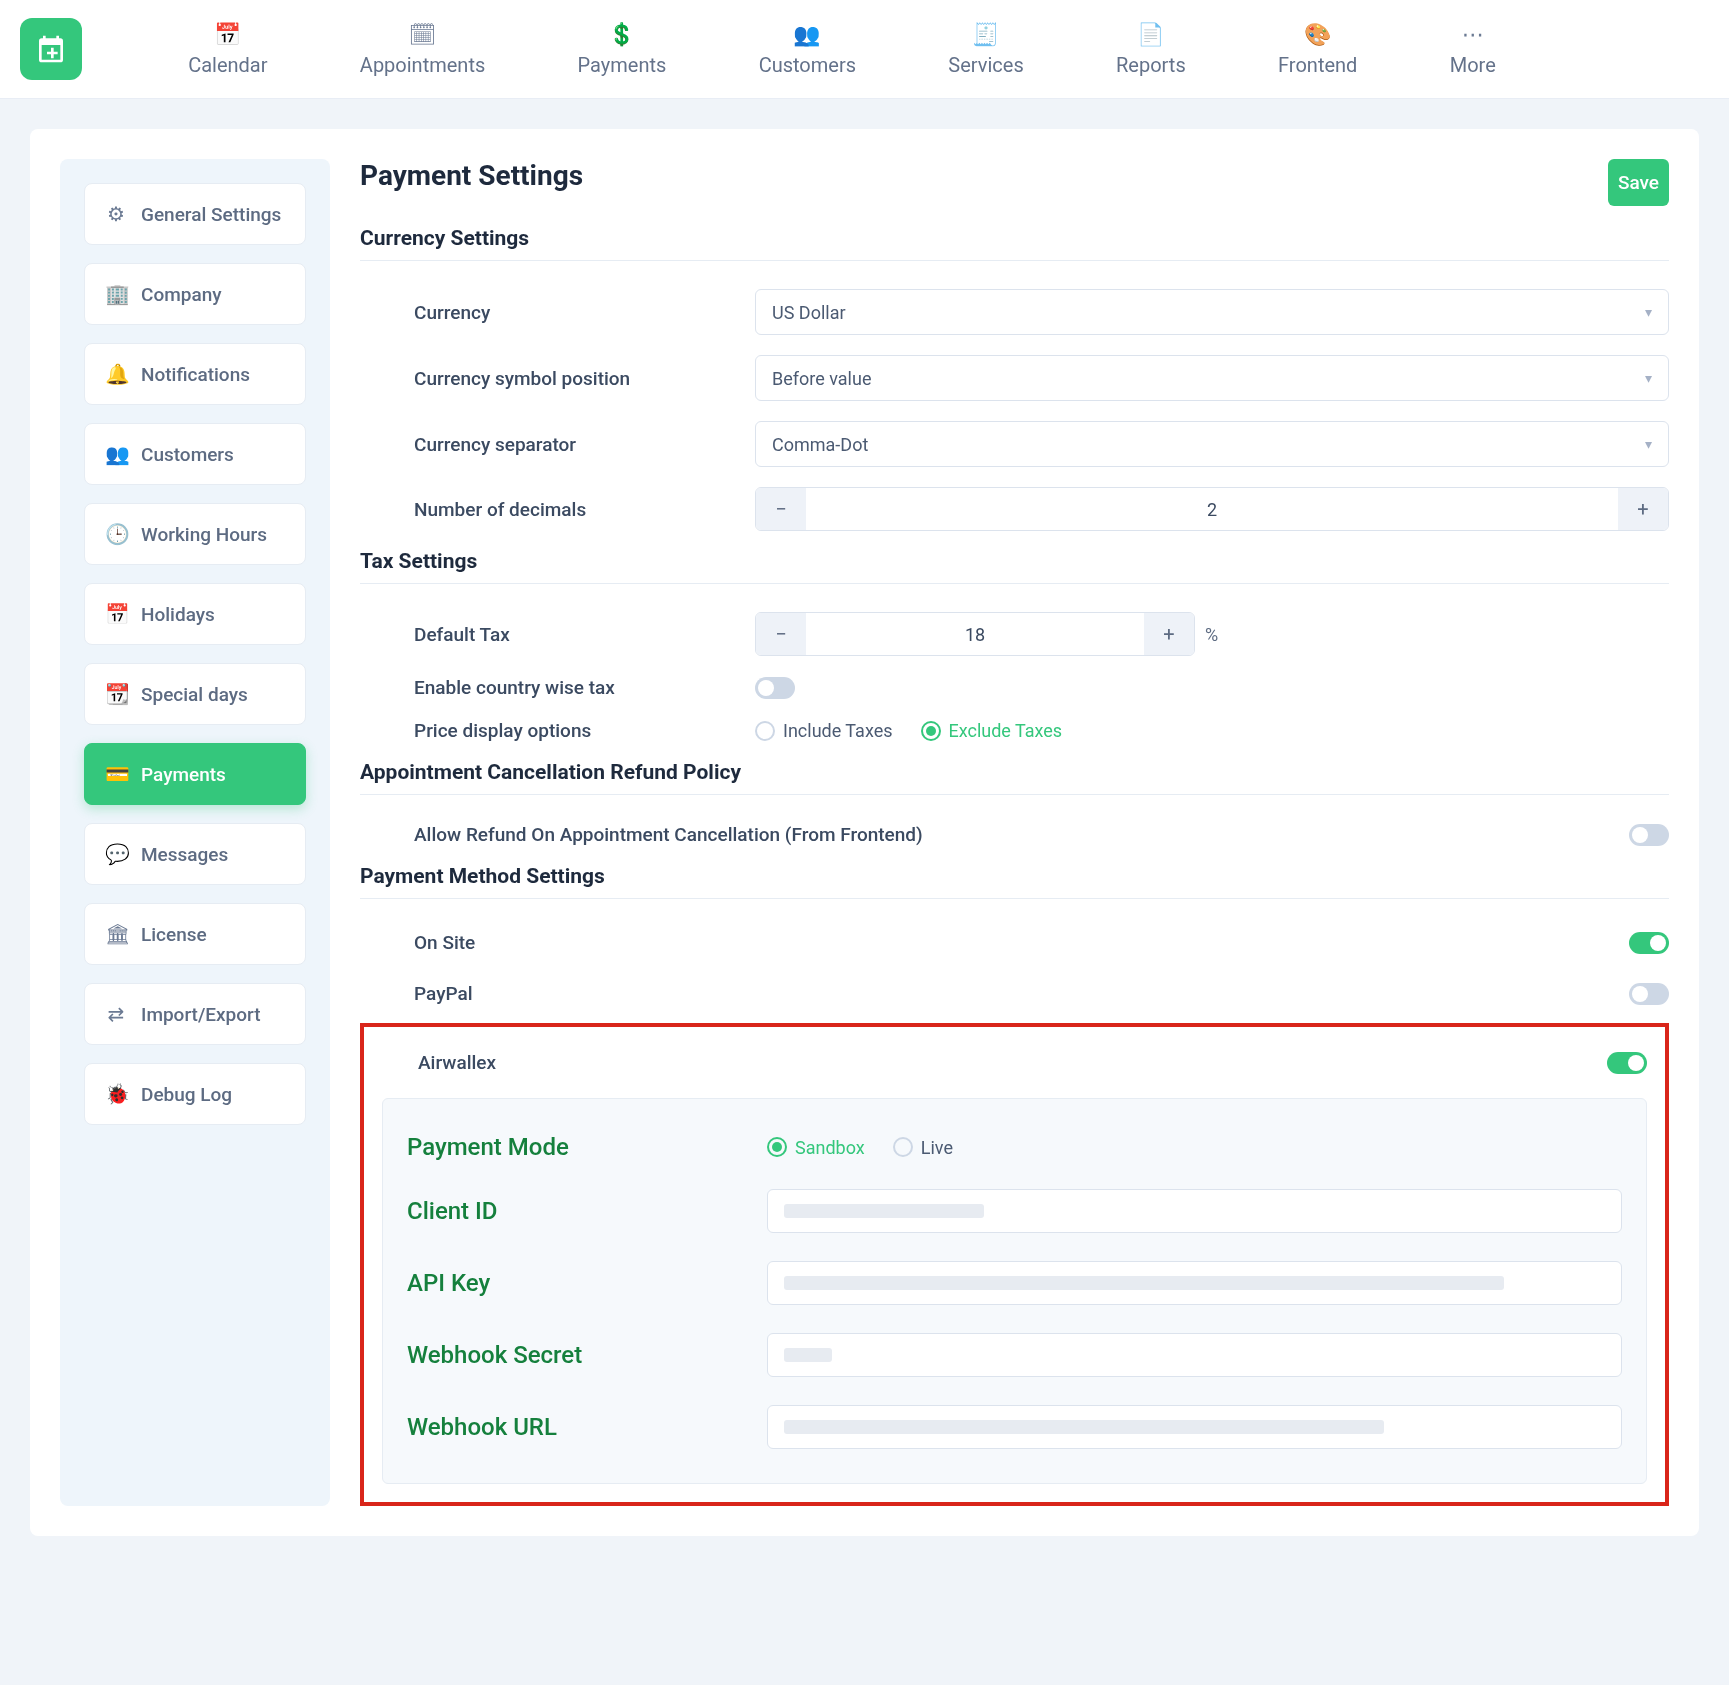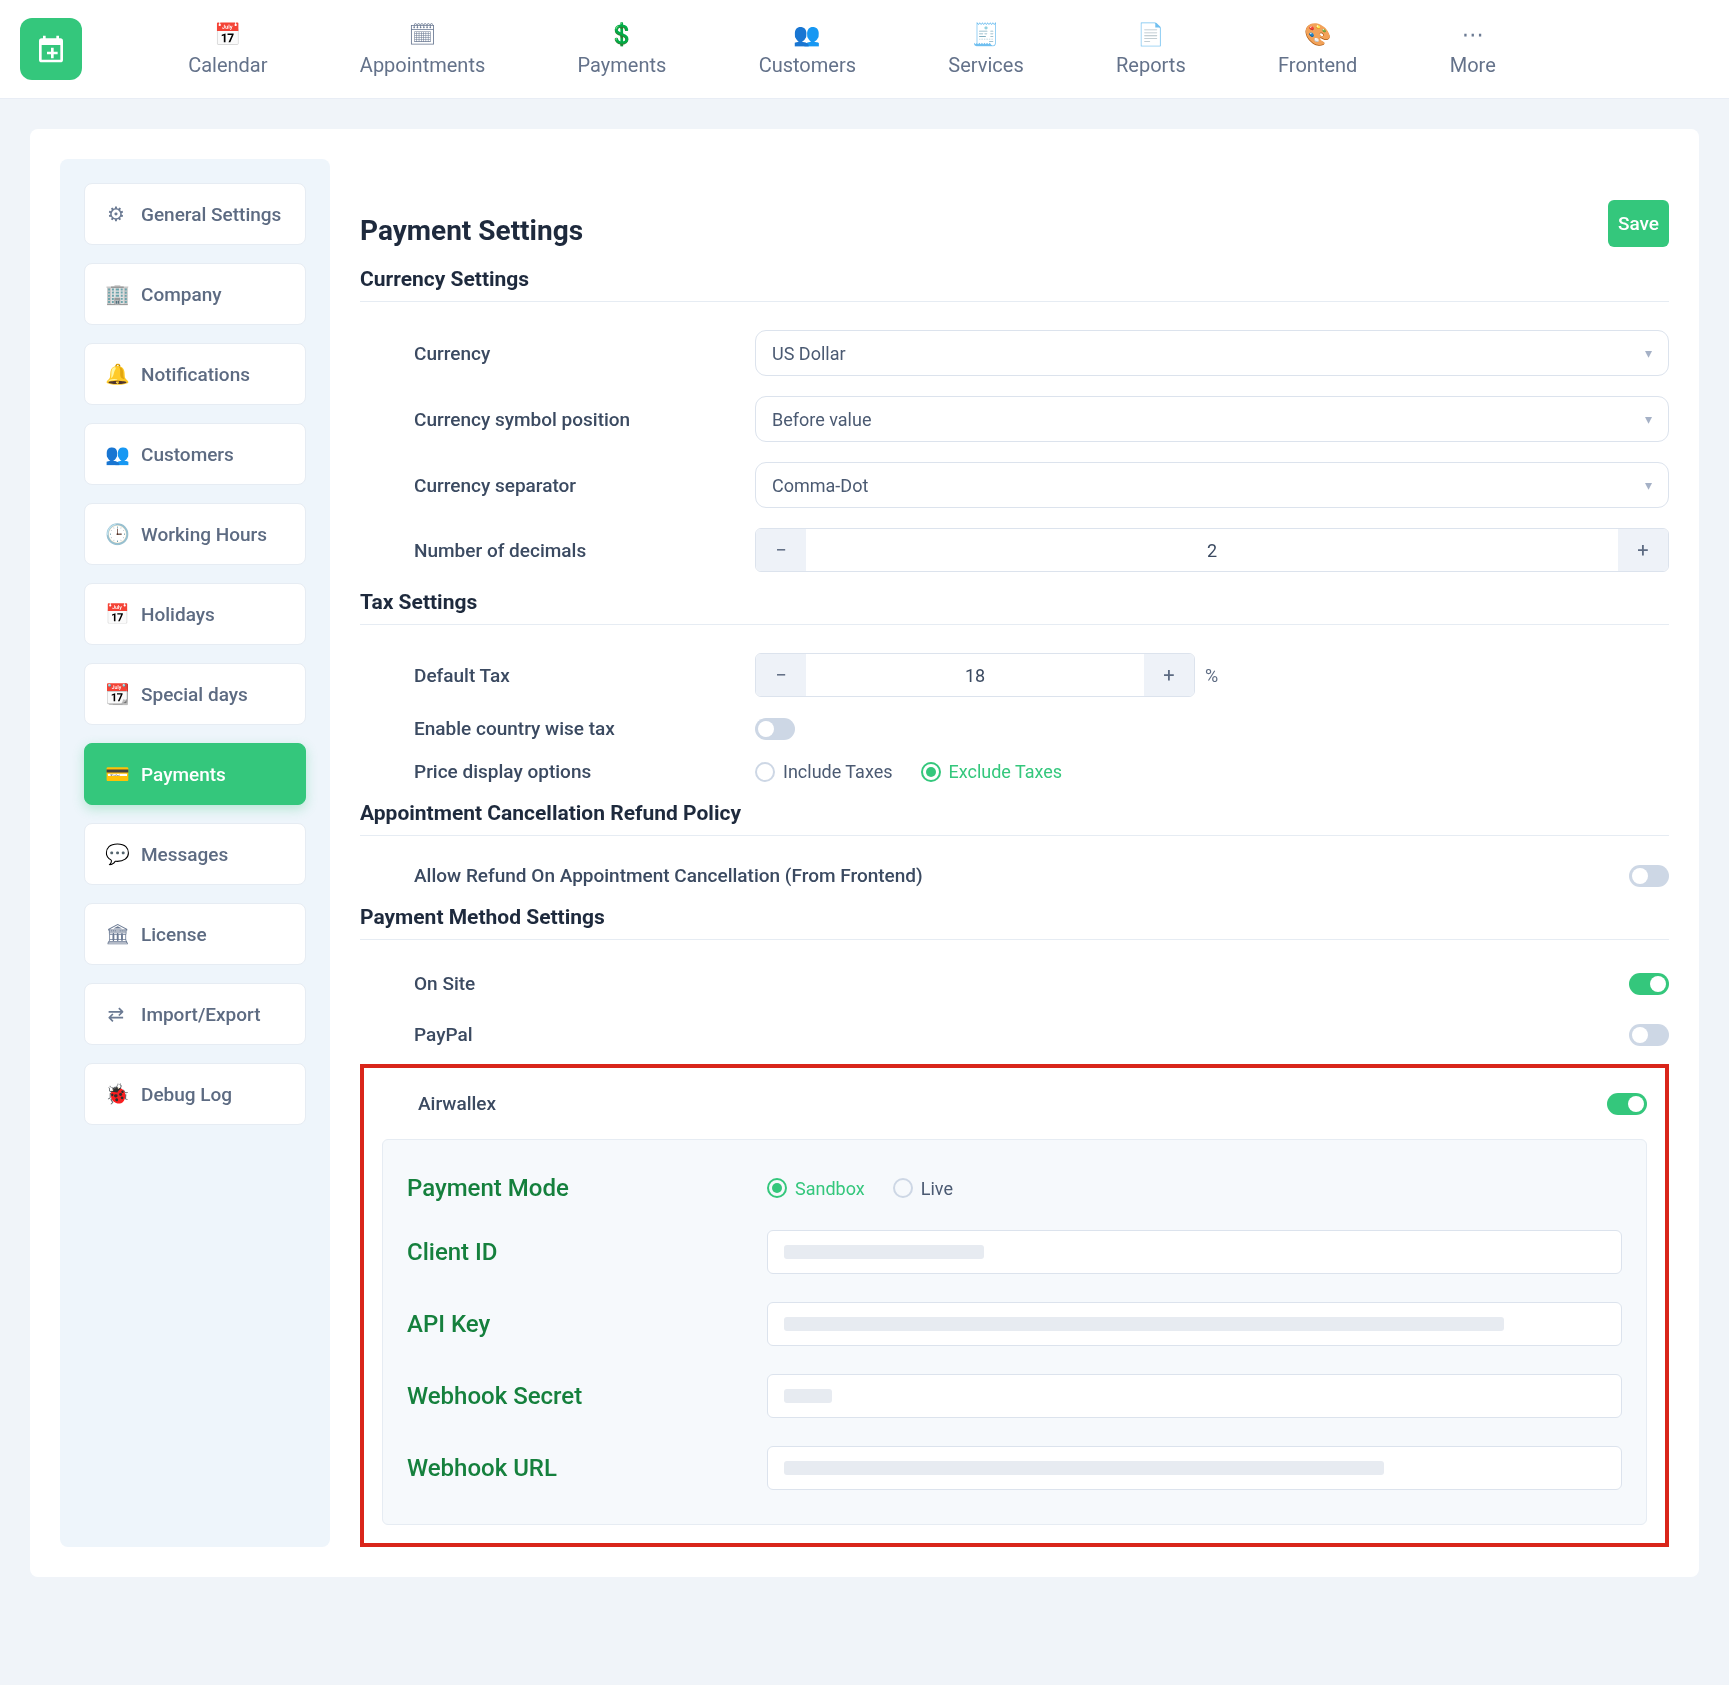--- a/index.html
+++ b/index.html
@@ -19,32 +19,32 @@
 
 
 .sidebar { width: 270px; flex-shrink: 0; background: #eef5fb; border-radius: 8px; padding: 24px; }
 .side-item { display: flex; align-items: center; gap: 14px; background: #fff; border: 1px solid #e6ecf3; border-radius: 8px; padding: 18px 20px; margin-bottom: 18px; cursor: pointer; color: #5d6b82; font-size: 19px; font-weight: 500; }
 .side-item.active { background: #34c77c; color: #fff; border-color: #34c77c; box-shadow: 0 4px 12px rgba(52,199,124,.3); }
 .side-item .icon { font-size: 20px; color: #6b7a93; width: 22px; text-align: center; }
 .side-item.active .icon { color: #fff; }
 
 
 .main { flex: 1; }
-.page-header { display: flex; justify-content: space-between; align-items: flex-end; margin-bottom: 20px; margin-top: 41px; }
+.page-header { display: flex; justify-content: space-between; align-items: flex-start; margin-bottom: 20px; }
 .page-title { font-size: 28px; font-weight: 700; color: #1e2a3d; }
 .save-btn { background: #34c77c; color: #fff; border: none; border-radius: 6px; padding: 12px 10px; font-size: 19px; font-weight: 500; cursor: pointer; }
 
 .section-title { font-size: 21px; font-weight: 700; color: #1e2a3d; margin-top: 8px; margin-bottom: 10px; }
 .section-divider { border: none; border-top: 1px solid #e6ecf3; margin-bottom: 18px; }
 
 .field-row { display: flex; align-items: center; padding: 10px 0; }
 .field-label { width: 395px; padding-left: 54px; font-size: 19px; color: #3b4a61; font-weight: 500; flex-shrink: 0; }
 .field-control { flex: 1; display: flex; align-items: center; gap: 10px; }
 
-.select { width: 100%; height: 46px; border: 1px solid #dce3ed; border-radius: 11px; background: #fff; padding: 0 16px; font-size: 18px; color: #4b5a72; display: flex; align-items: center; justify-content: space-between; cursor: pointer; text-align: right; }
+.select { width: 100%; height: 46px; border: 1px solid #dce3ed; border-radius: 6px; background: #fff; padding: 0 16px; font-size: 18px; color: #4b5a72; display: flex; align-items: center; justify-content: space-between; cursor: pointer; text-align: right; }
 .select .chev { color: #a5b1c6; font-size: 14px; }
 
 .stepper { display: flex; width: 100%; height: 44px; border: 1px solid #dce3ed; border-radius: 6px; overflow: hidden; }
 .stepper.narrow { width: 440px; }
 .step-btn { width: 50px; background: #eef2f8; border: none; color: #5d6b82; font-size: 20px; cursor: pointer; display: flex; align-items: center; justify-content: center; }
 .step-val { flex: 1; text-align: center; font-size: 18px; color: #3b4a61; display: flex; align-items: center; justify-content: center; }
 .suffix { font-size: 18px; color: #5d6b82; }
 
 .toggle { width: 40px; height: 22px; border-radius: 11px; background: #cdd7e5; position: relative; cursor: pointer; }
 .toggle .knob { position: absolute; width: 16px; height: 16px; border-radius: 50%; background: #fff; top: 3px; left: 3px; transition: .15s; }

